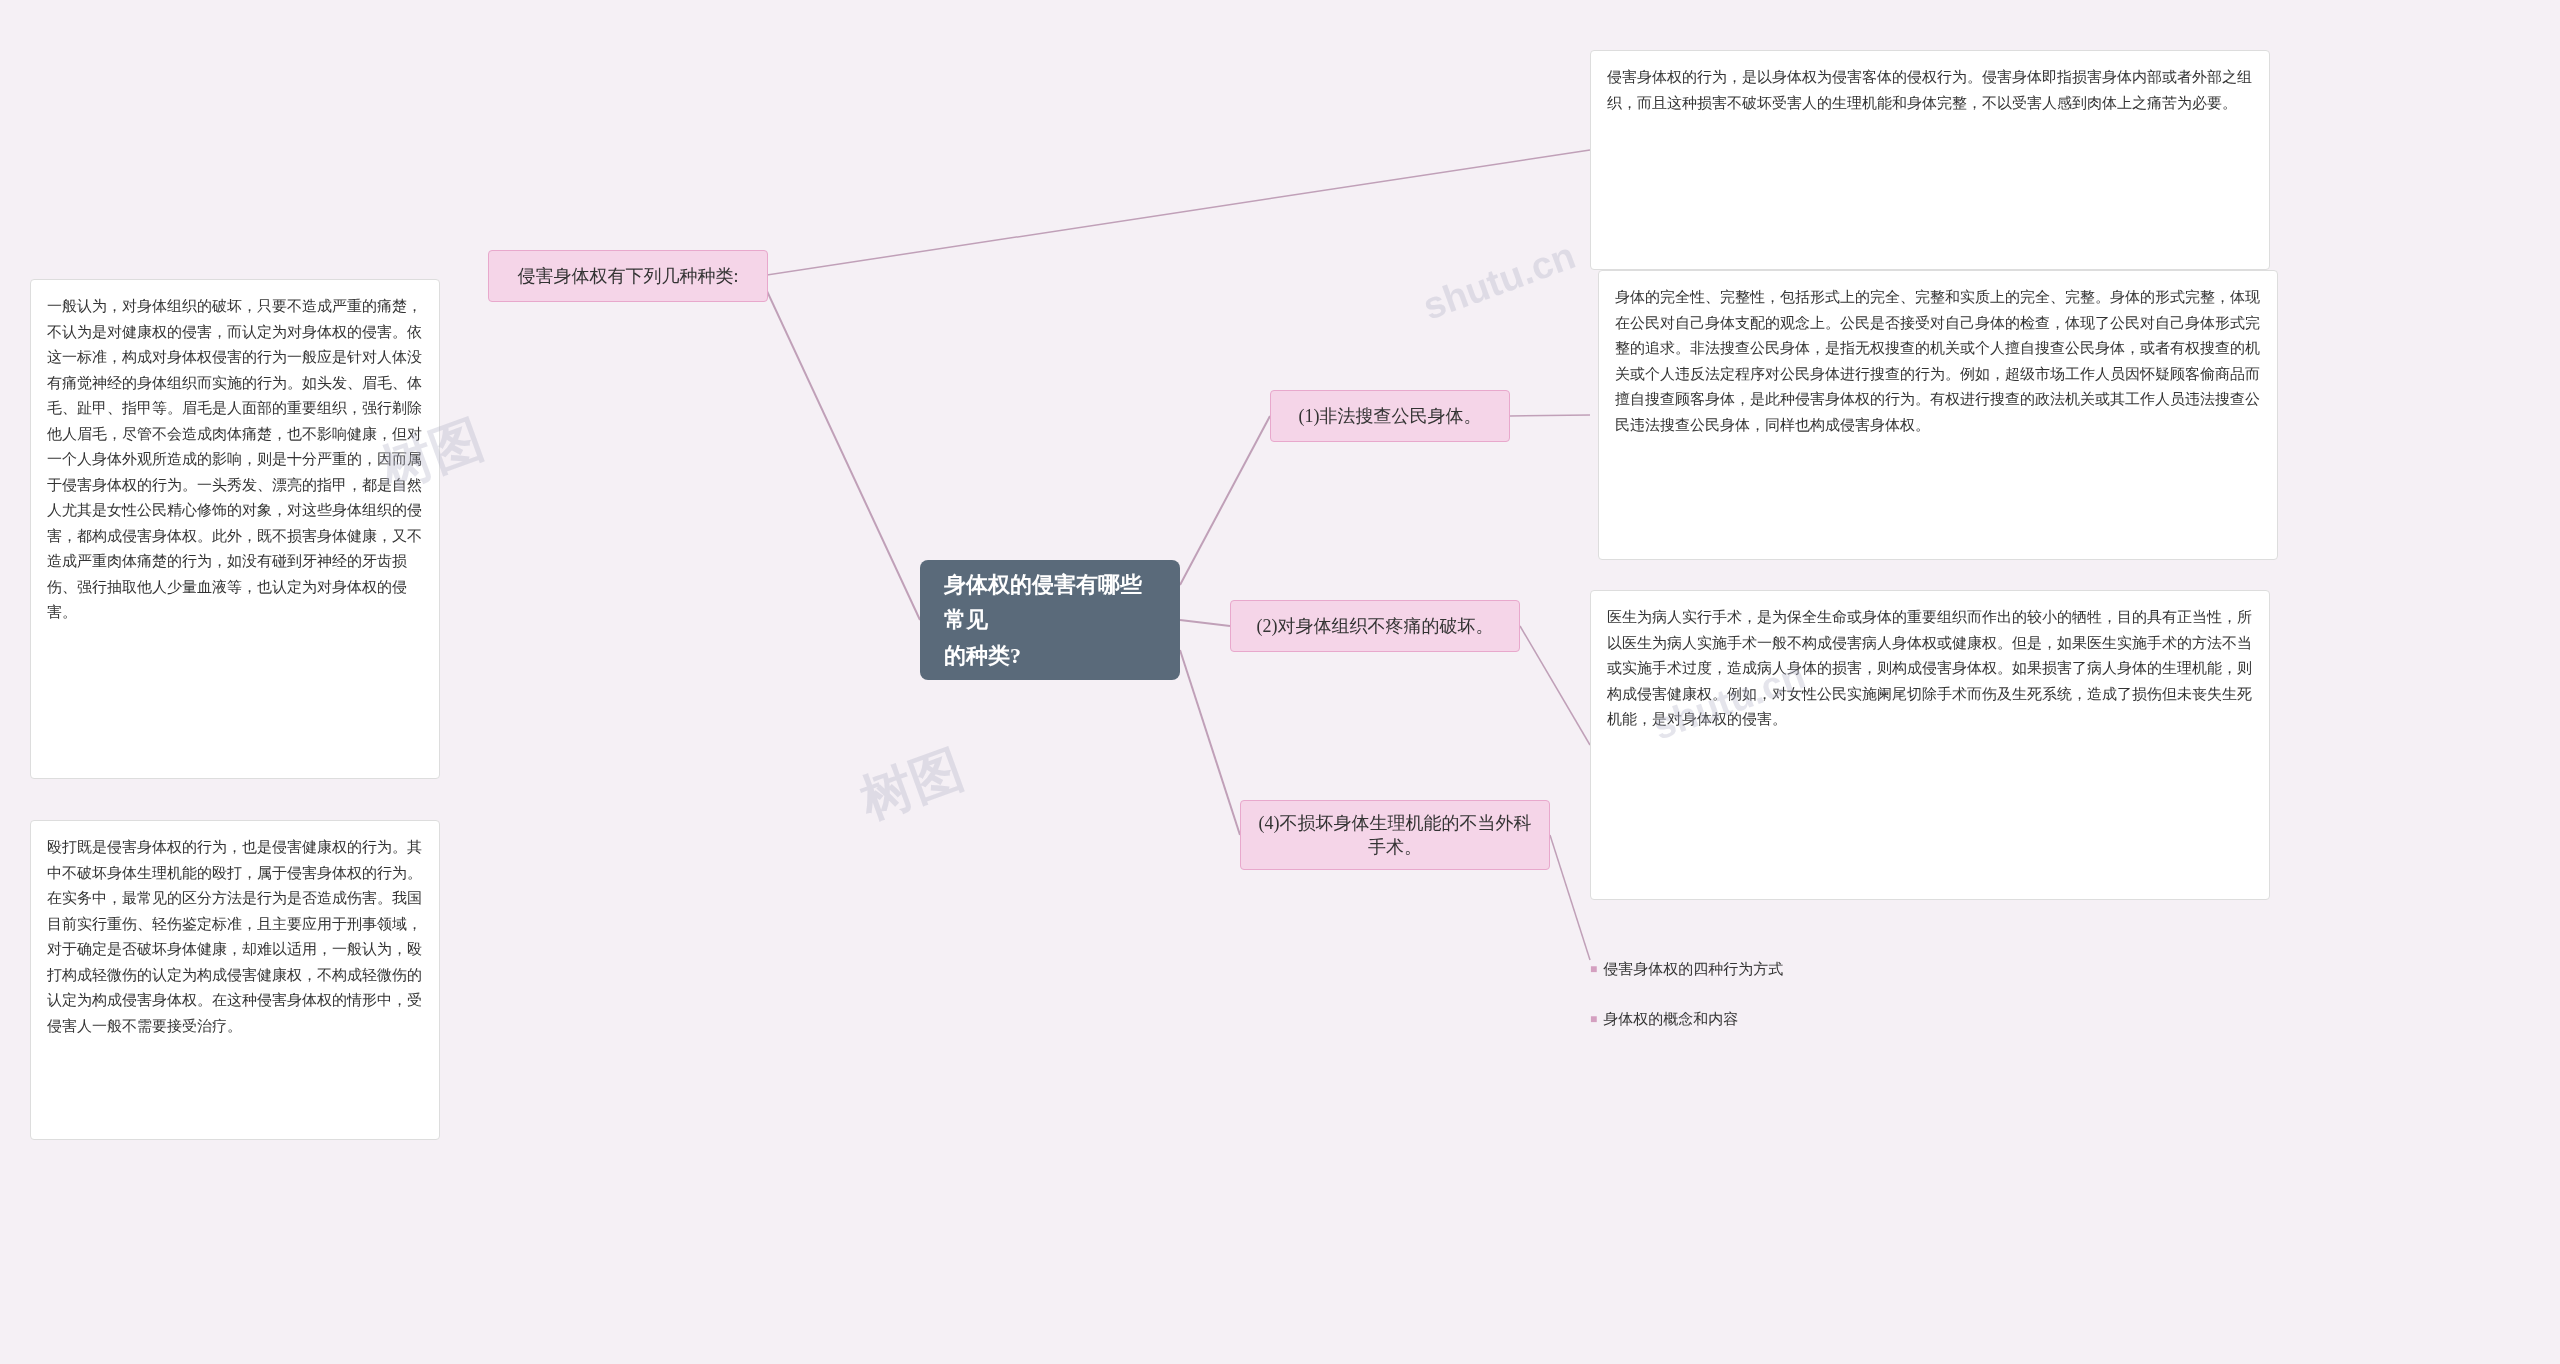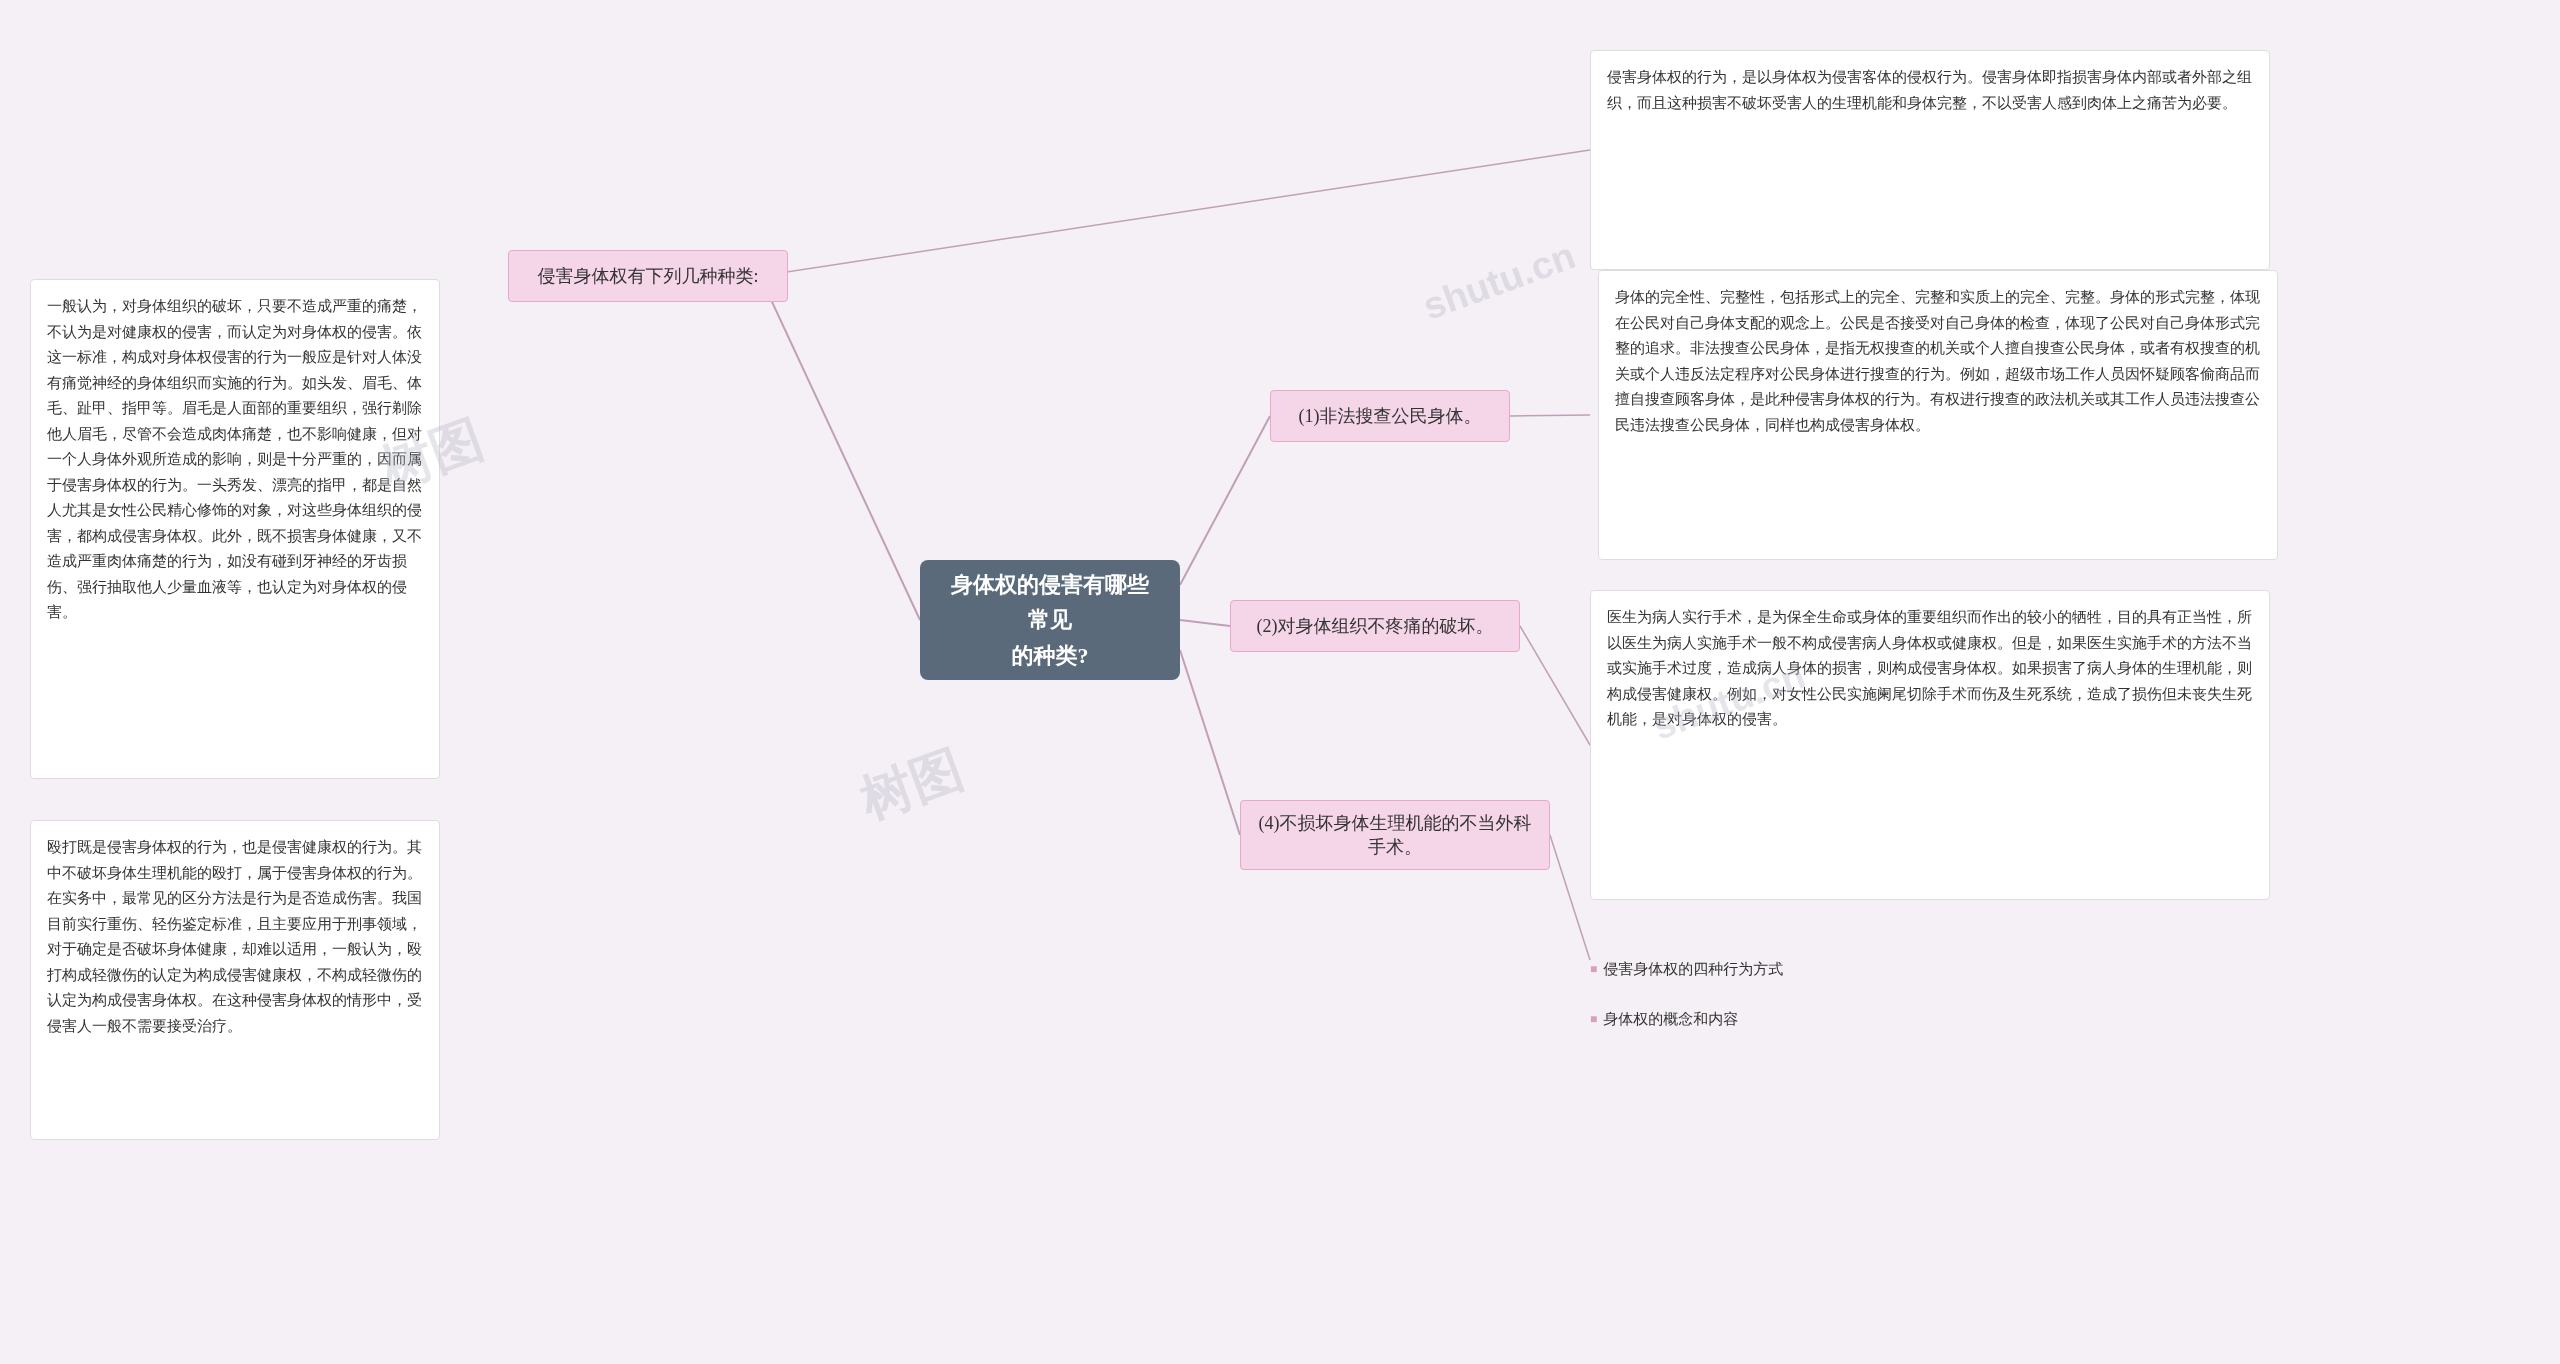--- a/index.html
+++ b/index.html
@@ -28,21 +28,20 @@
 
     
     .central-node {
       position: absolute;
       background: #5a6a7a;
       color: #ffffff;
       border-radius: 8px;
       display: flex;
       align-items: center;
       justify-content: center;
-      text-align: center;
       font-size: 22px;
       font-weight: bold;
       line-height: 1.6;
       padding: 20px 24px;
     }
 
     
     .branch-node {
       position: absolute;
       background: #f5d5e8;
@@ -117,21 +116,21 @@
     <line x1="1510" y1="416" x2="1590" y2="415" stroke="#c0a0b8" stroke-width="1.5"></line>
 
     <line x1="1520" y1="626" x2="1590" y2="745" stroke="#c0a0b8" stroke-width="1.5"></line>
 
     <line x1="1550" y1="835" x2="1590" y2="960" stroke="#c0a0b8" stroke-width="1.5"></line>
   </svg>
 
   <div class="central-node" style="left: 920px; top: 560px; width: 260px; height: 120px; white-space: pre-line;">身体权的侵害有哪些常见
 的种类?</div>
 
-  <div class="branch-node" style="left:508px; top:250px; width:280px; height:52px;">侵害身体权有下列几种种类:</div>
+  <div class="branch-node" style="left:488px; top:250px; width:280px; height:52px;">侵害身体权有下列几种种类:</div>
 
   <div class="branch-node" style="left:1270px; top:390px; width:240px; height:52px;">(1)非法搜查公民身体。</div>
 
   <div class="branch-node" style="left:1230px; top:600px; width:290px; height:52px;">(2)对身体组织不疼痛的破坏。</div>
 
   <div class="branch-node" style="left:1240px; top:800px; width:310px; height:70px; white-space: pre-line;">(4)不损坏身体生理机能的不当外科
 手术。</div>
 
   <div class="text-box" style="left:1590px; top:50px; width:680px; height:220px;">侵害身体权的行为，是以身体权为侵害客体的侵权行为。侵害身体即指损害身体内部或者外部之组织，而且这种损害不破坏受害人的生理机能和身体完整，不以受害人感到肉体上之痛苦为必要。</div>
 

